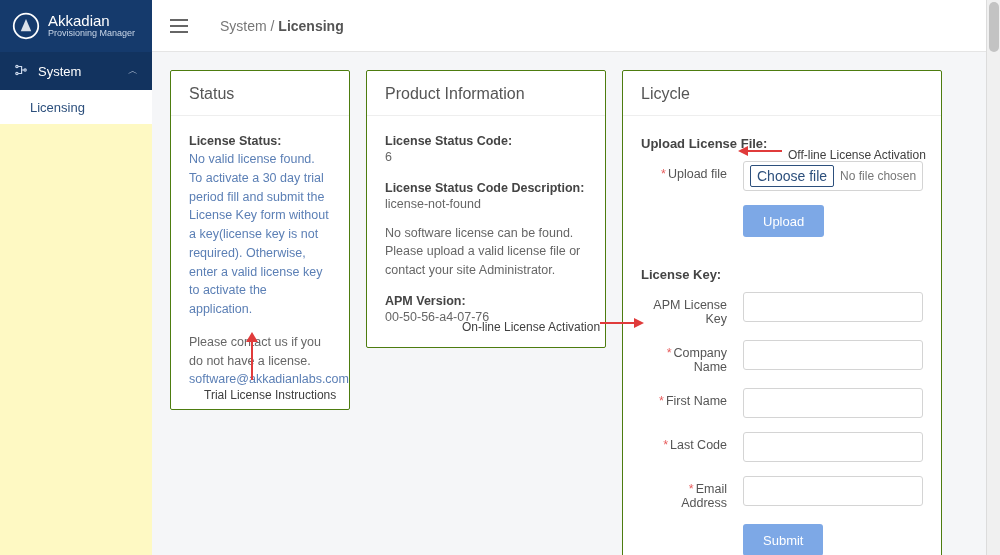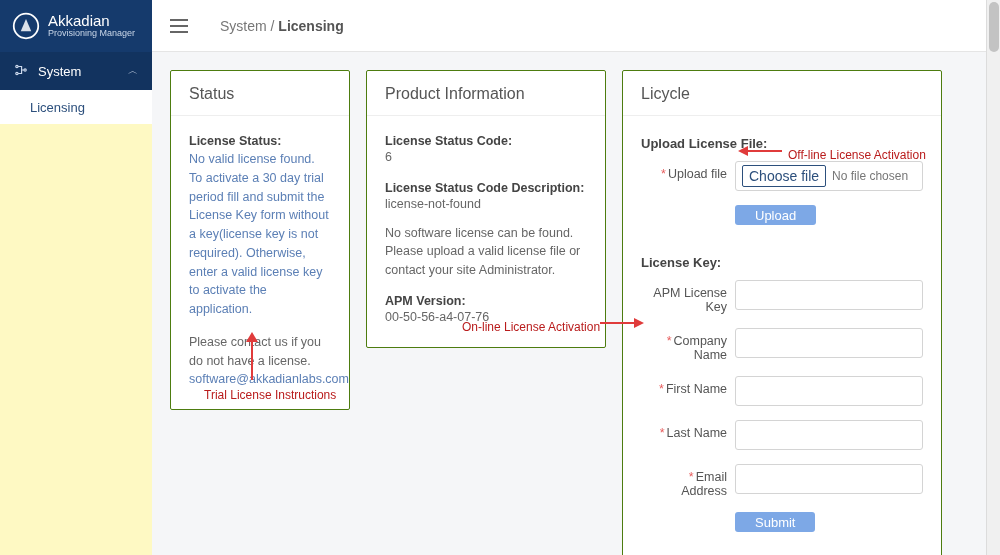--- a/index.html
+++ b/index.html
@@ -30,32 +30,32 @@
 
   .card.status { width: 180px; }
   .card.product { width: 240px; }
   .card.licycle { width: 320px; }
 
   .label { font-weight: 600; color: #444; font-size: 12.5px; margin-top: 4px; }
   .linklike { color: #5b7fb5; }
   .small { font-size: 12.5px; line-height: 1.5; }
   .mt { margin-top: 14px; }
 
-  .form-row { display: flex; align-items: flex-start; gap: 8px; margin-bottom: 14px; }
+  .form-row { display: flex; align-items: flex-start; gap: 16px; margin-bottom: 14px; }
   .form-label { width: 86px; text-align: right; font-size: 12.5px; color: #555; padding-top: 6px; }
   .req { color: #e75c5c; margin-right: 2px; }
   .text-input { flex: 1; height: 30px; border: 1px solid #d4d4d4; border-radius: 3px; padding: 0 8px; font-size: 12.5px; background: #fff; }
   .filebox { flex:1; display:flex; align-items:center; height:30px; border:1px solid #d4d4d4; border-radius:3px; background:#fff; overflow:hidden; }
   .choose-btn { height:22px; margin:0 6px; padding:0 6px; font-size:14px; color:#2c4f7c; background:#fff; border:1px solid #2c4f7c; border-radius:2px; cursor:pointer; }
   .filetext { font-size:12px; color:#777; }
-  .btn { display:inline-flex; align-items:center; justify-content:center; height:20px; padding:0 20px; background:#7da8e6; color:#fff; border:none; border-radius:3px; font-size:13px; cursor:pointer;text-align:center; }
+  .btn { display:inline-flex; align-items:center; justify-content:center; height:32px; padding:0 20px; background:#7da8e6; color:#fff; border:none; border-radius:3px; font-size:13px; cursor:pointer;text-align:center; }
   .section-label { font-weight:600; color:#444; font-size:13px; margin:6px 0 10px; }
 
   
-  .anno { position: absolute; font-size: 12px; color: #b91c1c; pointer-events: none; }
+  .anno { position: absolute; font-size: 12px; color: #404040; pointer-events: none; }
   .arrow-right { position:absolute; pointer-events:none; }
   .arrow-left  { position:absolute; pointer-events:none; }
 
   .right-gutter { position:absolute; top:0; right:0; width:14px; height:100%; background:#f0f0f0; border-left:1px solid #dcdcdc; }
   .scroll-thumb { position:absolute; top:2px; left:2px; width:10px; height:50px; background:#c3c3c3; border-radius:5px; }
 </style>
 </head>
 <body>
 
 <div class="sidebar">
@@ -152,21 +152,21 @@
           </div>
           <div class="form-row">
             <div class="form-label"><span class="req">*</span><span>Company Name</span></div>
             <input class="text-input" style="">
           </div>
           <div class="form-row">
             <div class="form-label"><span class="req">*</span><span>First Name</span></div>
             <input class="text-input" style="">
           </div>
           <div class="form-row">
-            <div class="form-label"><span class="req">*</span><span>Last Name</span></div>
+            <div class="form-label"><span class="req">*</span><span>Last Code</span></div>
             <input class="text-input" style="">
           </div>
           <div class="form-row">
             <div class="form-label"><span class="req">*</span><span>Email Address</span></div>
             <input class="text-input" style="">
           </div>
           <div class="form-row">
             <div class="form-label"></div>
             <button class="btn">Submit</button>
           </div>

